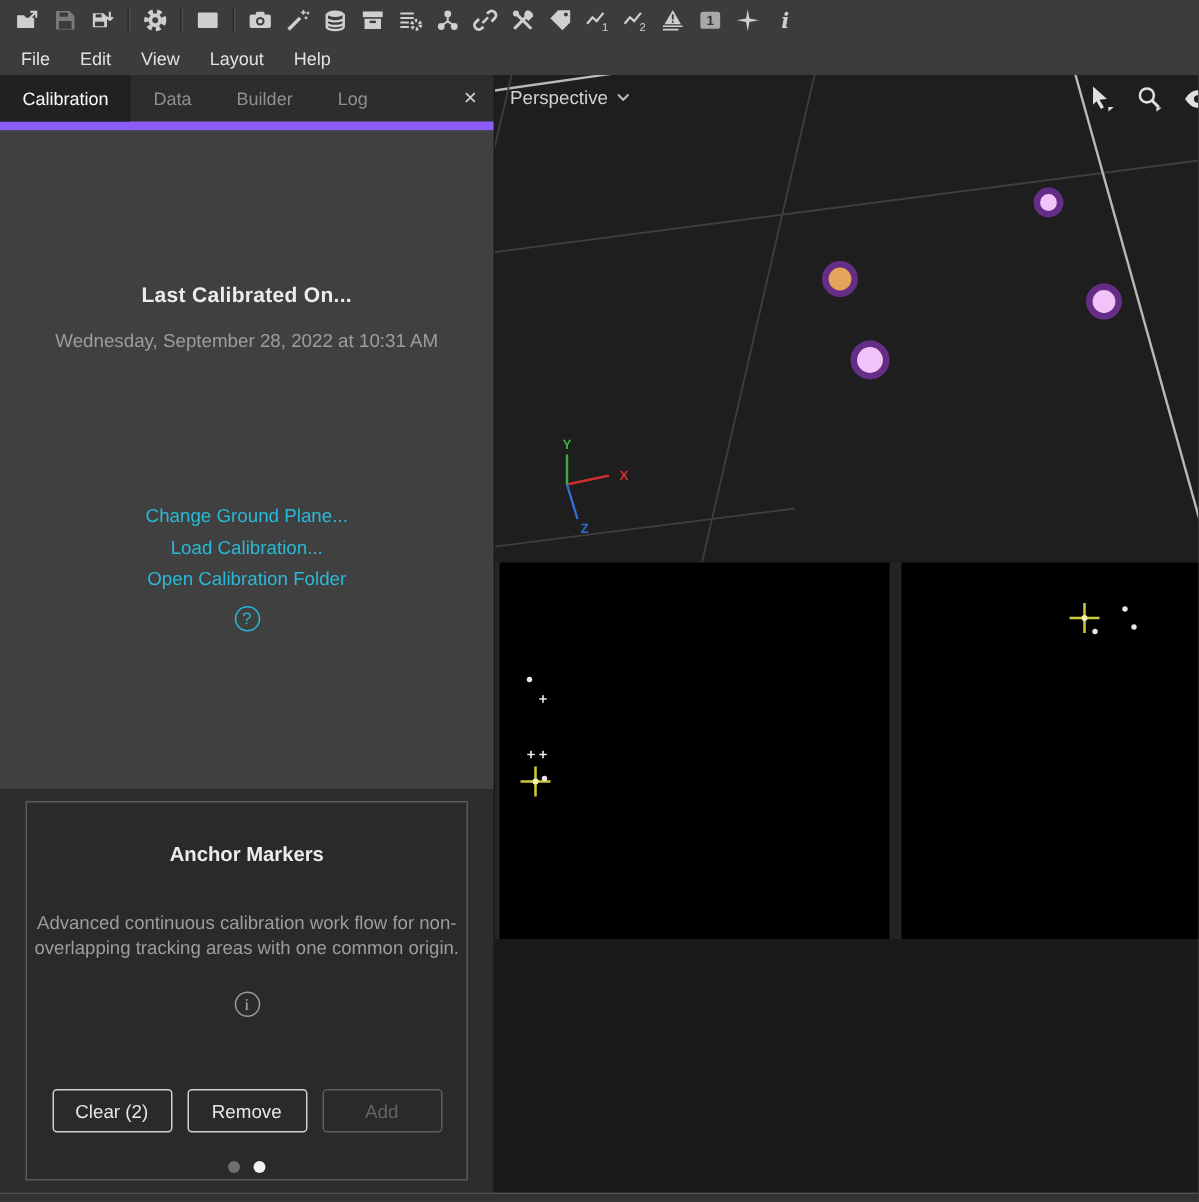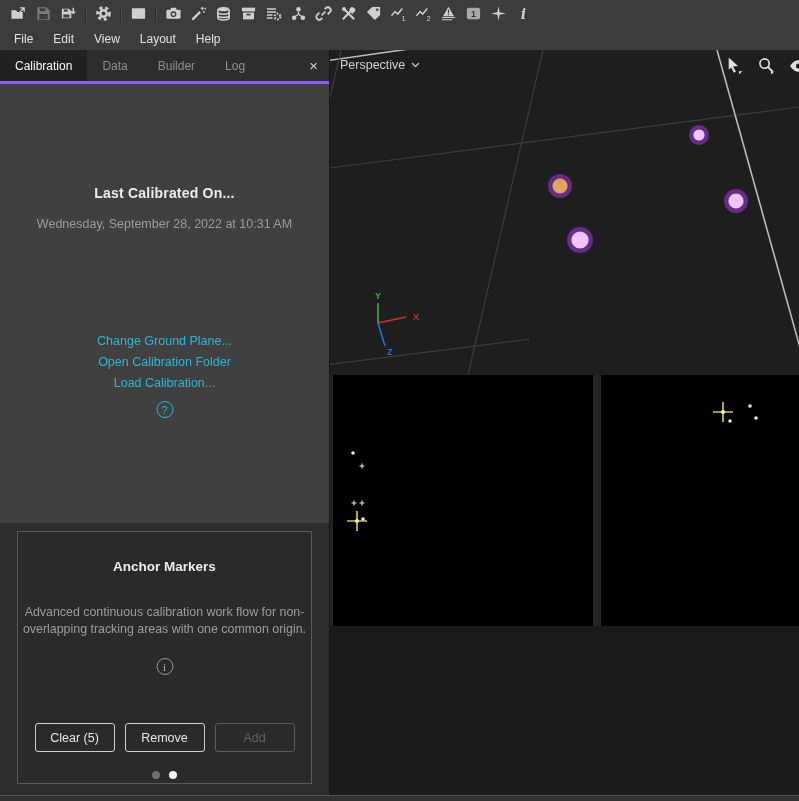--- a/index.html
+++ b/index.html
@@ -15,21 +15,21 @@
   
   .menubar{height:23px;display:flex;align-items:center;font-size:12px;color:#e2e2e2;padding-left:4px}
   .menu-item{padding:3px 10px;cursor:default}
 
   
   .main{display:flex;height:745px}
 
   
   .left-panel{width:330px;background:#2d2d2d;display:flex;flex-direction:column;
               border-right:1px solid #191919;box-sizing:border-box;flex:none}
-  .tabbar{height:31px;display:flex;align-items:stretch;background:#2d2d2d;border-bottom:3px solid #8b5cf6;flex:none}
+  .tabbar{height:31px;display:flex;align-items:stretch;background:#2d2d2d;border-bottom:6px solid #8b5cf6;flex:none}
   .tab{font-size:12px;color:#8f8f8f;display:flex;align-items:center;padding:0 15px;cursor:default}
   .tab.active{background:#212121;color:#fafafa}
   .tab-close{margin-left:auto;color:#cfcfcf;font-size:15px;display:flex;align-items:center;padding:0 11px}
 
   .cal-section{height:439px;background:#404040;position:relative;text-align:center;flex:none}
   .cal-heading{position:absolute;top:101px;left:0;right:0;font-size:14px;font-weight:bold;color:#ececec;letter-spacing:.2px}
   .cal-date{position:absolute;top:133px;left:0;right:0;font-size:12.5px;color:#9d9d9d}
   .btn-primary{position:absolute;top:185px;left:50%;transform:translateX(-50%);width:150px;height:29px;
                background:transparent;border:1px solid var(--accent);border-radius:3px;color:var(--accent);
                font-size:12.5px;font-family:inherit}
@@ -233,34 +233,34 @@
         <div class="tab">Builder</div>
         <div class="tab">Log</div>
         <div class="tab-close">×</div>
       </div>
 
     <div class="cal-section">
       <div class="cal-heading">Last Calibrated On...</div>
       <div class="cal-date">Wednesday, September 28, 2022 at 10:31 AM</div>
       <div class="cal-links" id="cal-links">
           <div class="cal-link">Change Ground Plane...</div>
+          <div class="cal-link">Load Calibration...</div>
           <div class="cal-link">Open Calibration Folder</div>
-          <div class="cal-link">Load Calibration...</div>
         </div>
       <div class="help-badge">?</div>
     </div>
 
     <div class="panel-gap"></div>
 
     <div class="anchor-card">
       <div class="anchor-heading">Anchor Markers</div>
       <div class="anchor-desc">Advanced continuous calibration work flow for non-overlapping tracking areas with one common origin.</div>
       <div class="info-badge">i</div>
       <div class="anchor-buttons" id="anchor-buttons">
-          <button class="abtn">Clear (5)</button>
+          <button class="abtn">Clear (2)</button>
           <button class="abtn">Remove</button>
           <button class="abtn disabled">Add</button>
         </div>
       <div class="page-dots" id="page-dots">
           <span class="dot"></span>
           <span class="dot active"></span>
         </div>
     </div>
   </div>
 

